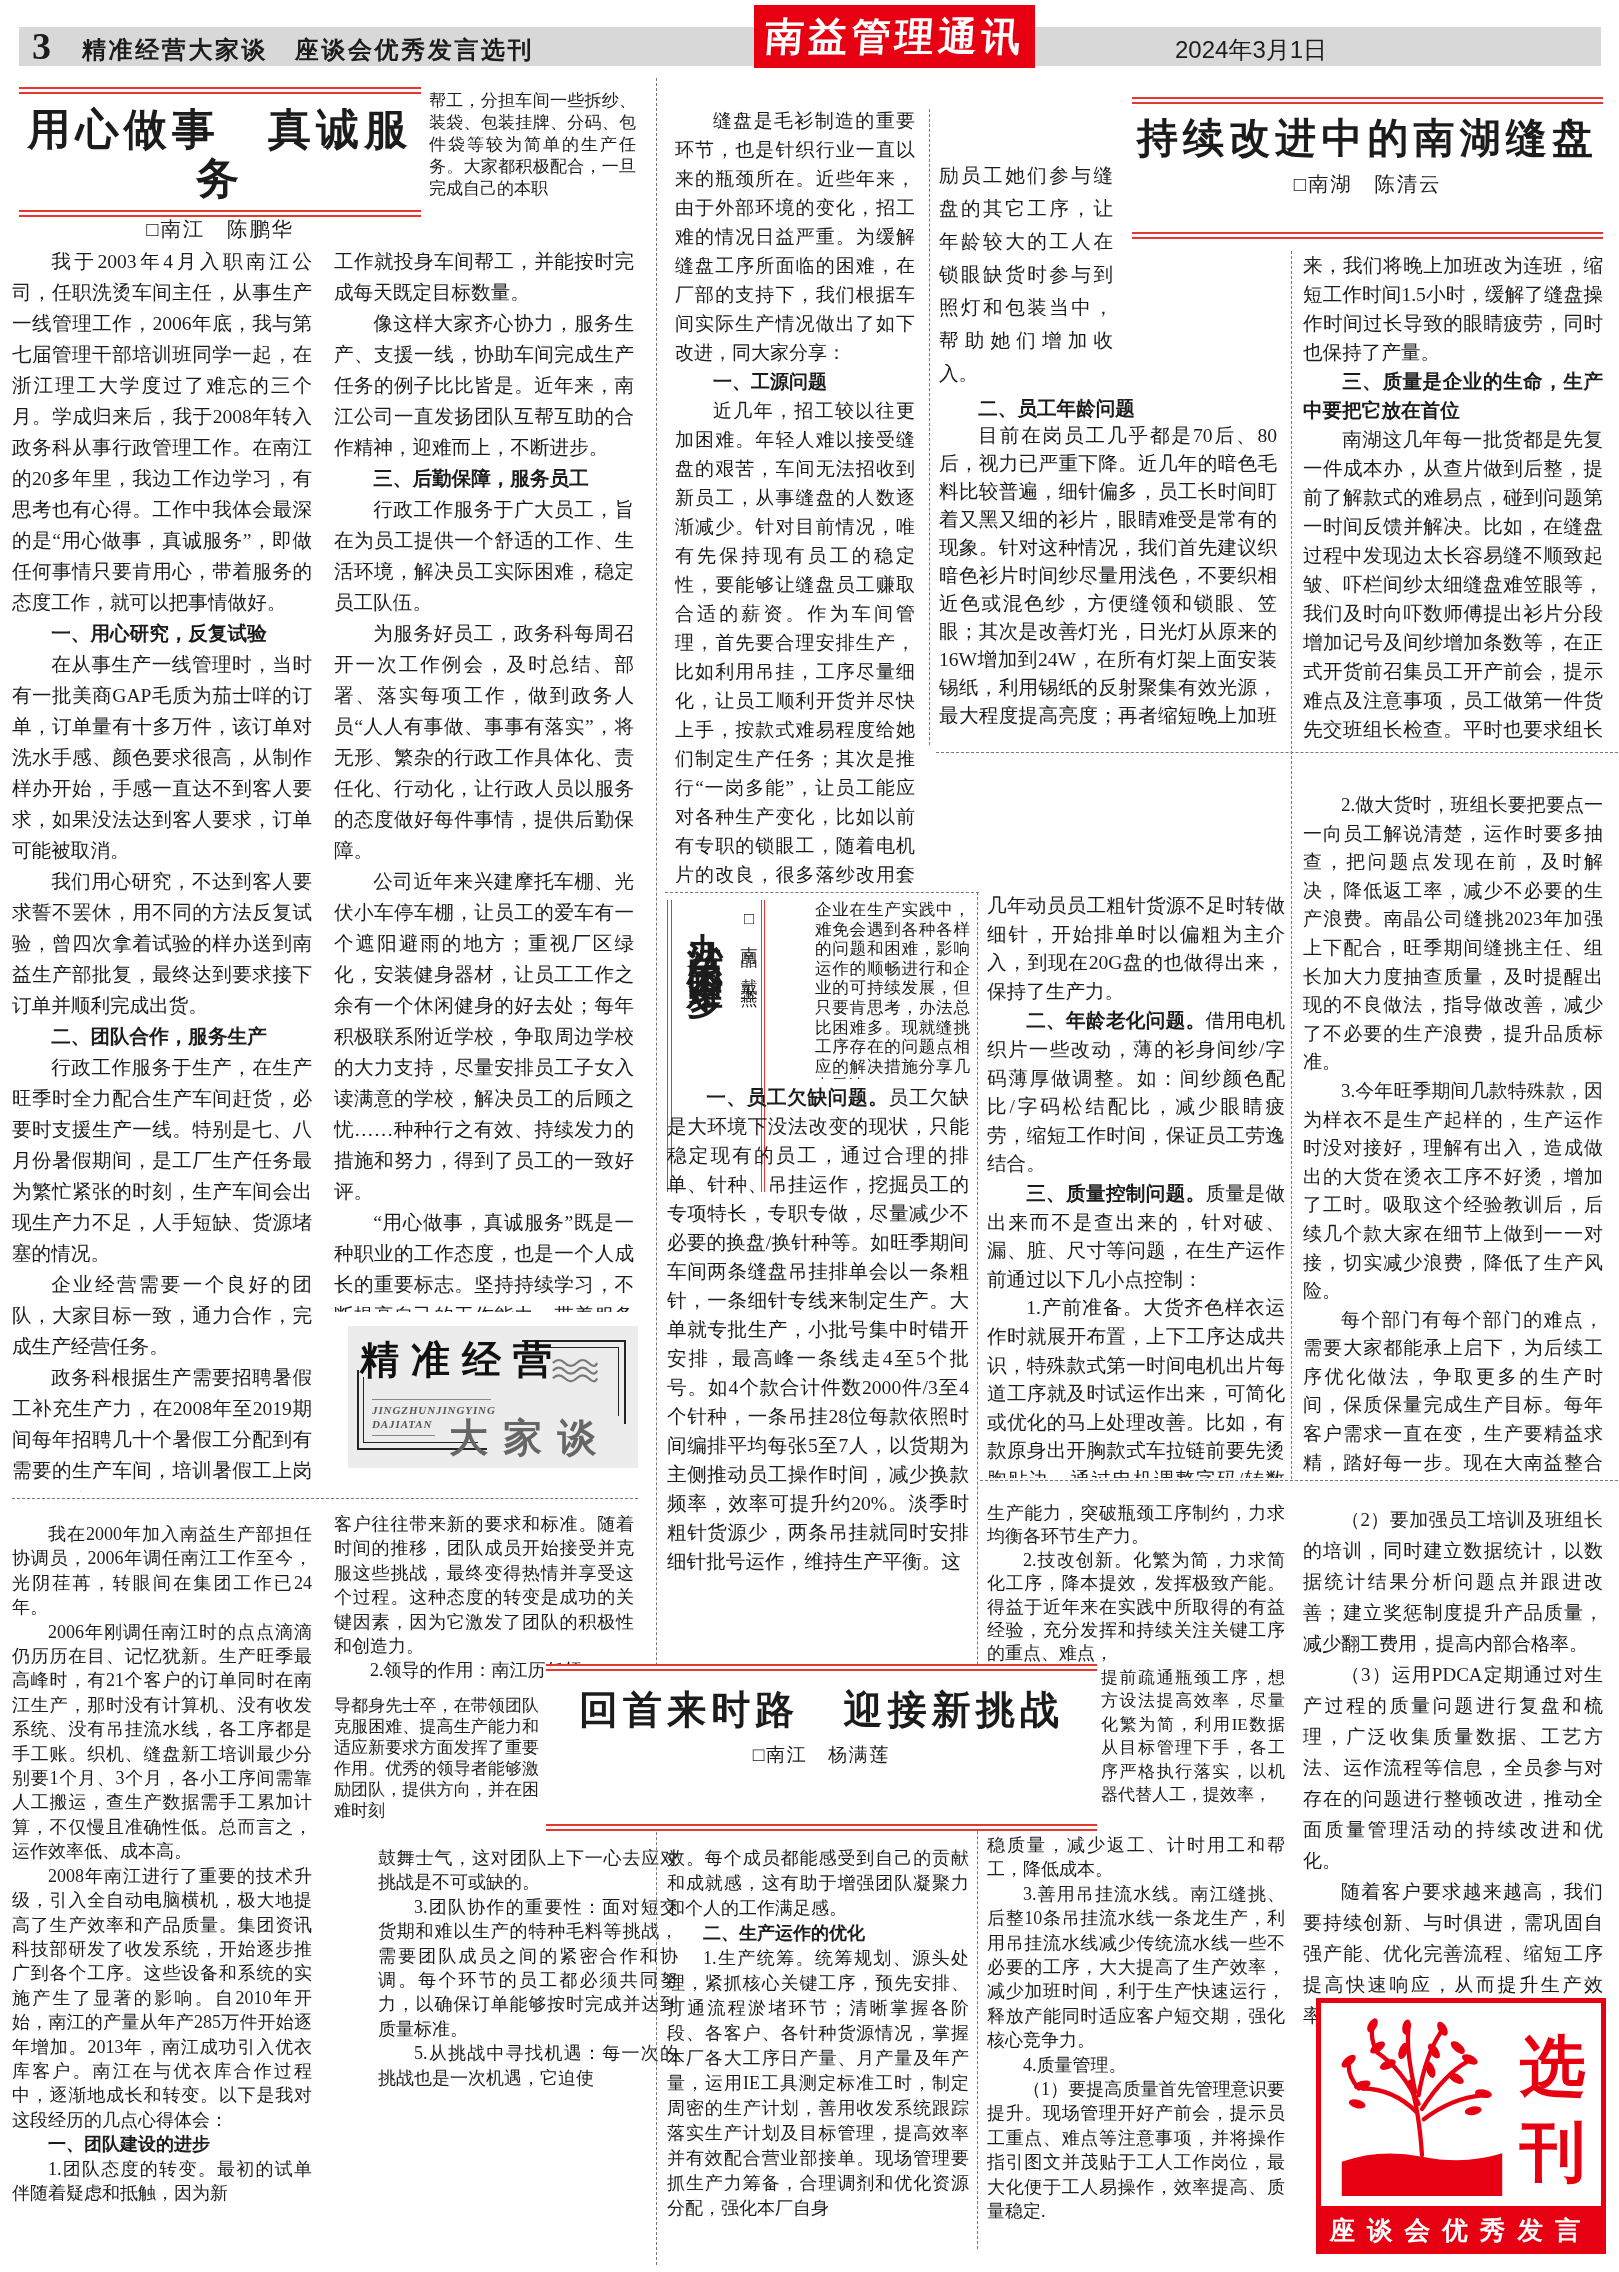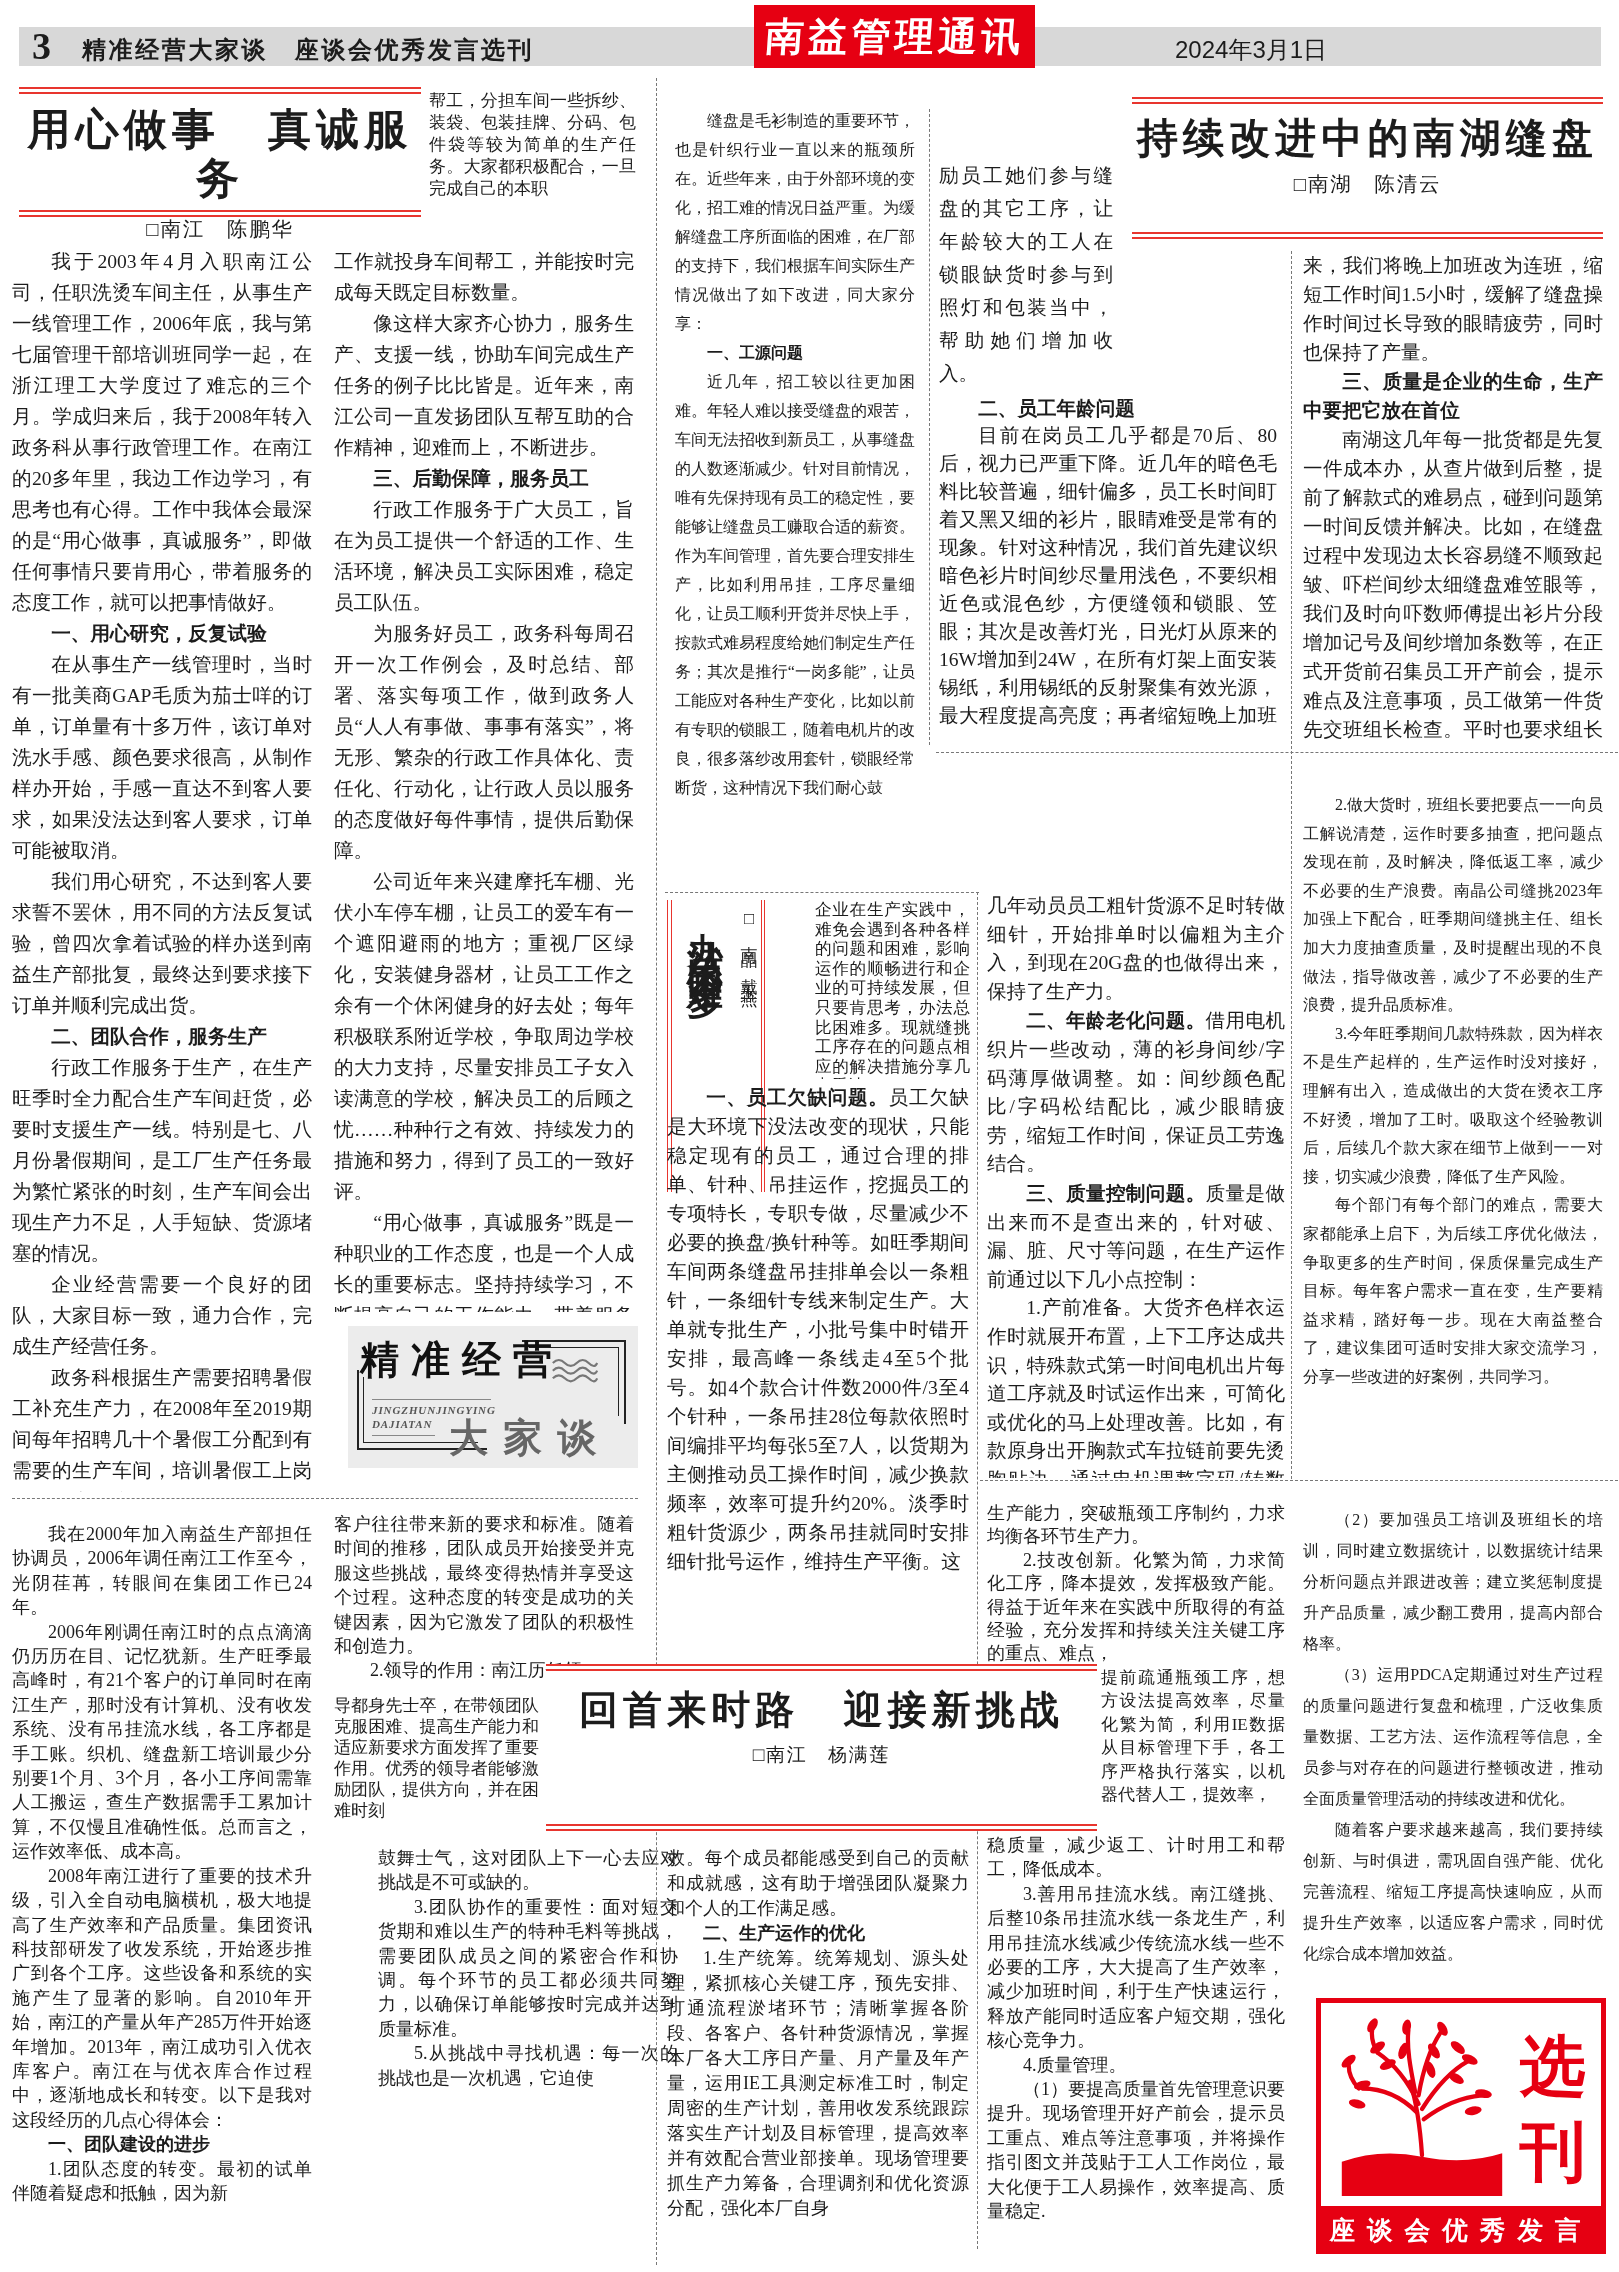--- a/index.html
+++ b/index.html
@@ -21,21 +21,21 @@
   .tblock{text-align:center;background:#fff;z-index:5;}
   .tblock .tt{font-weight:900;letter-spacing:5.1px;line-height:1.15;}
   .tblock .au{font-size:20.5px;letter-spacing:1.7px;font-family:Liberation Serif, serif;}
   
   .col{text-align:justify;overflow:hidden;line-height:1.5;}
   .col p{margin:0;text-indent:2em;}
   .col p.cont{text-indent:0;}
   .col p.hd{font-weight:bold;font-family:"Liberation Sans","DejaVu Sans",sans-serif;}
   .col b.run{font-family:"Liberation Sans","DejaVu Sans",sans-serif;}
   .f23{font-size:19.6px;line-height:31px;}
-  .f22{font-size:16px;line-height:29px;}
+  .f22{font-size:19px;line-height:29px;}
   .f21{font-size:18px;line-height:24.4px;}
   .f20{font-size:17px;line-height:21px;}
   .f19{font-size:16.6px;line-height:19.6px;}
   
   .vblock{display:flex;flex-direction:row;}
   .vrule{width:2.6px;border-left:1.7px solid #e8352e;border-right:1.7px solid #e8352e;height:100%;}
   .vtitle{writing-mode:vertical-rl;font-weight:900;font-size:36px;letter-spacing:8.5px;margin:3.4px 8.5px 0 8.5px;}
   .vauthor{writing-mode:vertical-rl;font-size:17px;letter-spacing:5.1px;margin-top:8.5px;color:#222;}
   
   .stamp{background:#ececec;overflow:hidden;}

